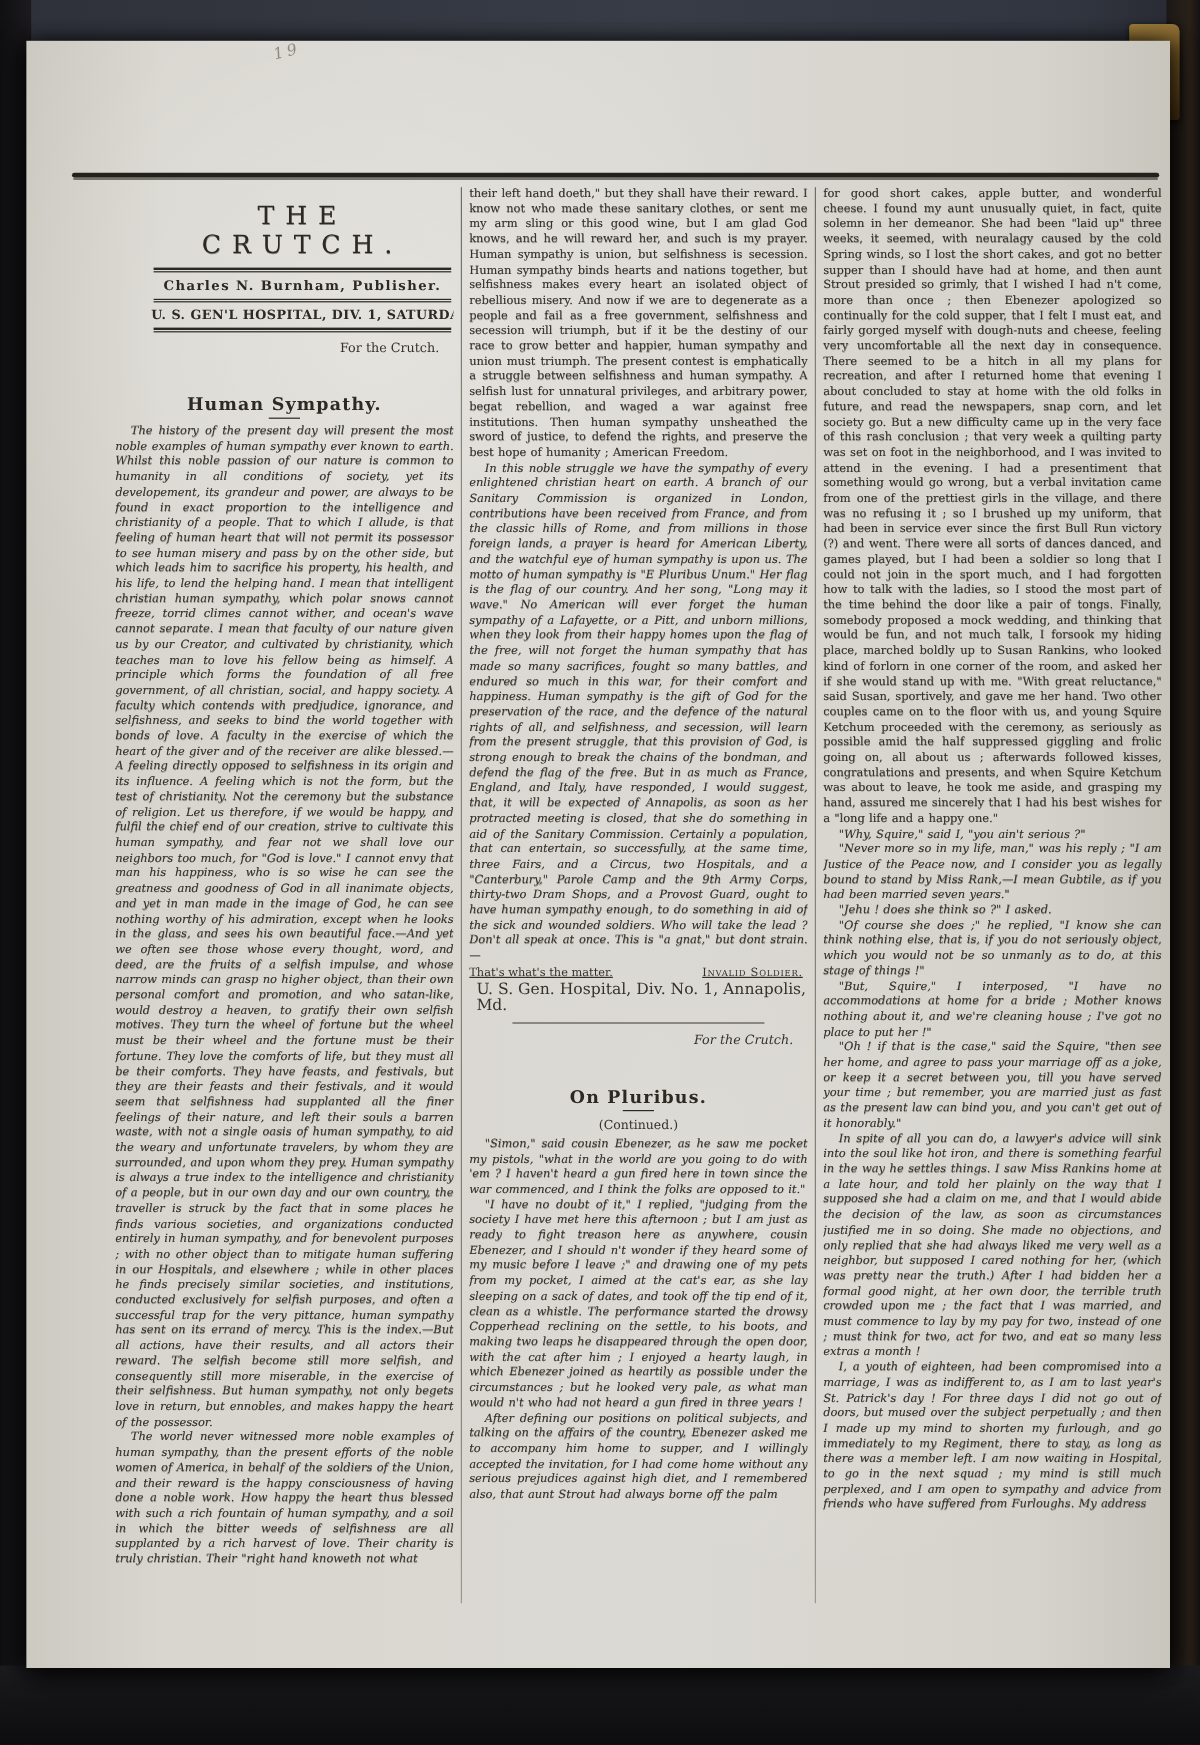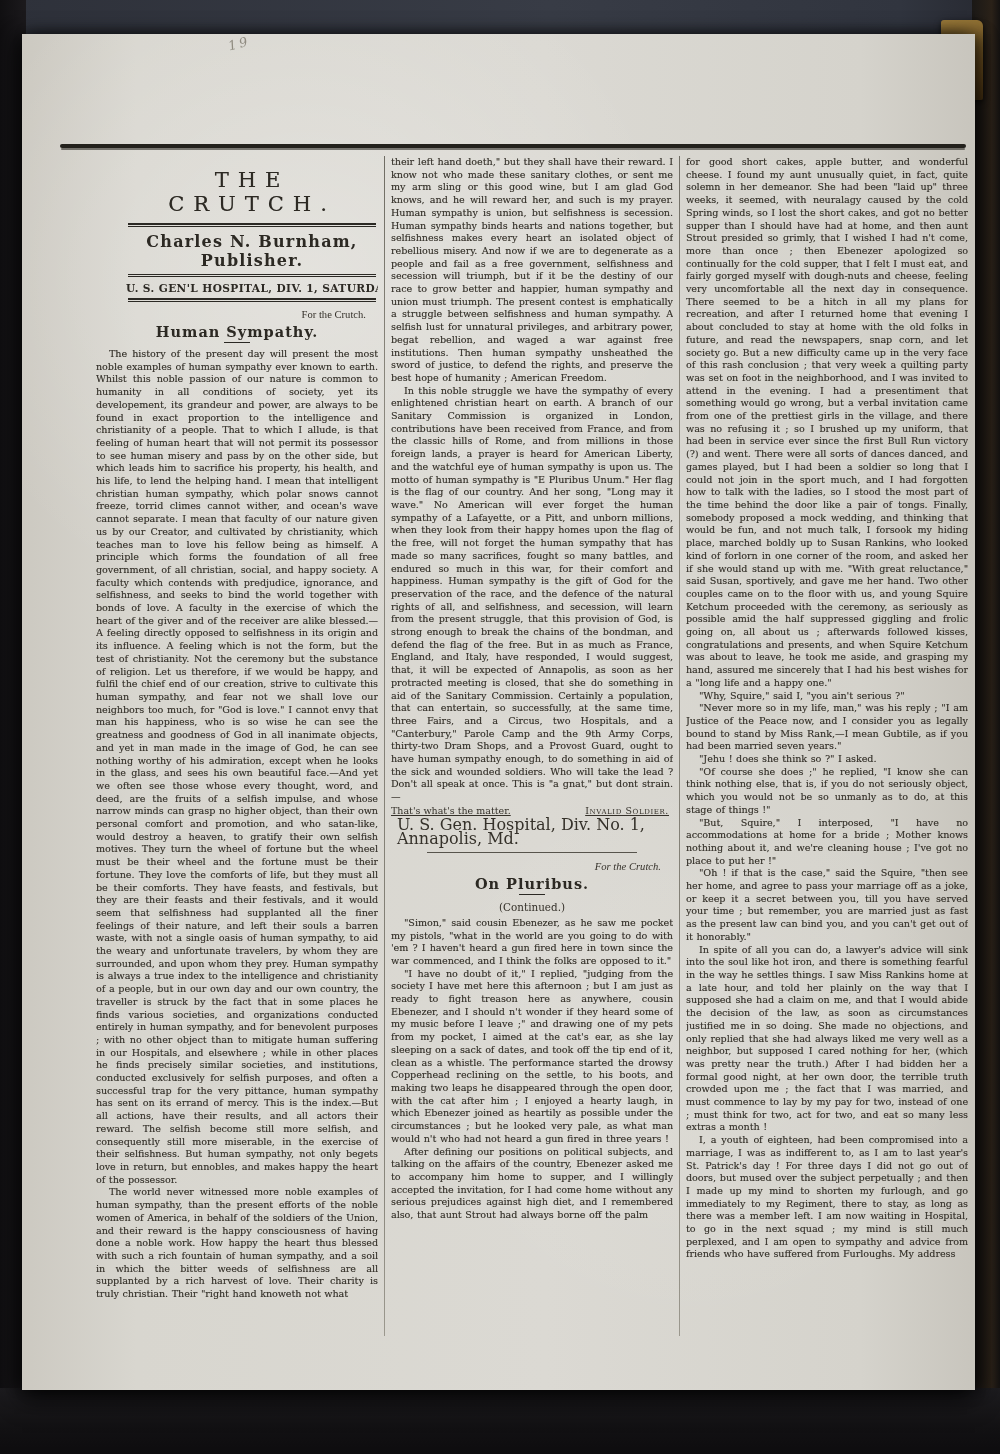--- a/index.html
+++ b/index.html
@@ -60,40 +60,40 @@
 
   
   .masthead { text-align:center; padding-top:8px;margin-left:30px; }
   .mh-title {
     font-size:21px; letter-spacing:9px; color:#2c2923;
     text-shadow:.3px .3px .4px rgba(44,41,35,.5);
     padding:4px 0 6px 0;
   }
   .mh-rule { height:4px; border-top:2px solid #2b2924; border-bottom:1px solid #2b2924; margin:1px 2px; }
   .mh-rule.thin { height:3px; border-top:1px solid #2b2924; border-bottom:1px solid #2b2924; }
-  .mh-pub { font-weight:bold; font-size:16px; letter-spacing:1.2px; padding:4px 0 3px 0; color:#2c2923; }
+  .mh-pub { font-weight:bold; font-size:11px; letter-spacing:1.2px; padding:4px 0 3px 0; color:#2c2923; }
   .mh-date { font-size:10.6px; font-weight:bold; letter-spacing:.4px; padding:4px 0 3px 0; white-space:nowrap; color:#2c2923; }
 
-  .credit { text-align:right; font-size:10.6px; padding:6px 12px 1px 0;font-family:Liberation Serif, serif; }
+  .credit { text-align:right; font-size:10.6px; padding:6px 12px 1px 0; }
   .credit.italic { font-style:italic; }
-  .art-title { text-align:center; font-size:14.5px; font-weight:bold; letter-spacing:1px; padding:2px 0 1px 0; color:#2c2923; }
+  .art-title { text-align:center; font-size:14.5px; font-weight:bold; letter-spacing:1px; padding:2px 0 1px 0; color:#2c2923;margin-top:30px; }
   .title-rule { width:26px; height:1px; background:#2b2924; margin:1px auto 5px auto; }
   .subtitle { text-align:center; font-size:10.4px; padding:1px 0 4px 0; }
 
   .para, .cont {
     font-size:9.5px; line-height:12.7px; text-align:justify;
     color:#36322b; text-shadow:.25px .25px .3px rgba(54,50,43,.45);
     word-spacing:.6px;
   }
-  .para { text-indent:13px; }
+  .para { text-indent:13px;font-style:italic; }
   .cont { text-indent:0; }
 
   .sigline { display:flex; justify-content:space-between; font-size:9.5px; line-height:13px; padding-right:4px;text-decoration:underline; }
   .sc { font-variant:small-caps; letter-spacing:.6px;margin-left:11px; }
-  .hospital-line { font-size:16px; line-height:14px; padding:1px 0 2px 6px; }
+  .hospital-line { font-size:13px; line-height:14px; padding:1px 0 2px 6px; }
   .end-rule { width:210px; height:1px; background:#57544c; margin:4px auto 2px auto; }
 
   .addr-block { padding-top:1px; }
   .addr-line { display:flex; justify-content:space-between; font-size:9.5px; line-height:13px; }
   .addr-line .name { font-variant:small-caps; letter-spacing:.7px; }
   .unit-line { text-align:right; font-size:9.8px; line-height:13px; padding-right:14px; }
   .unit-line .marks { margin-left:16px; }
 </style>
 </head>
 <body>

